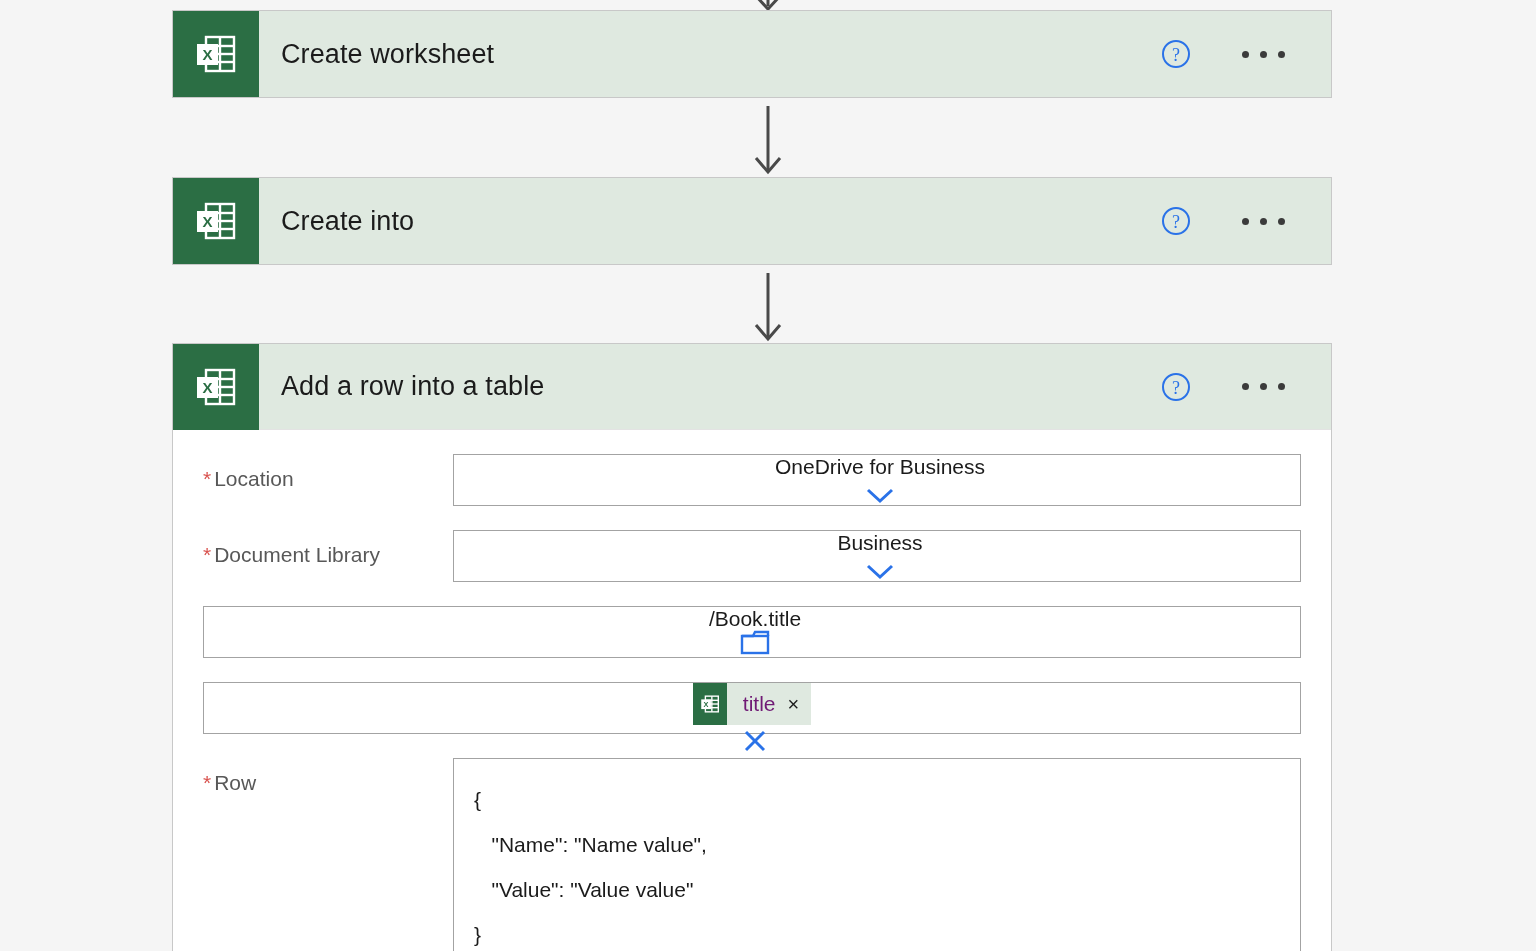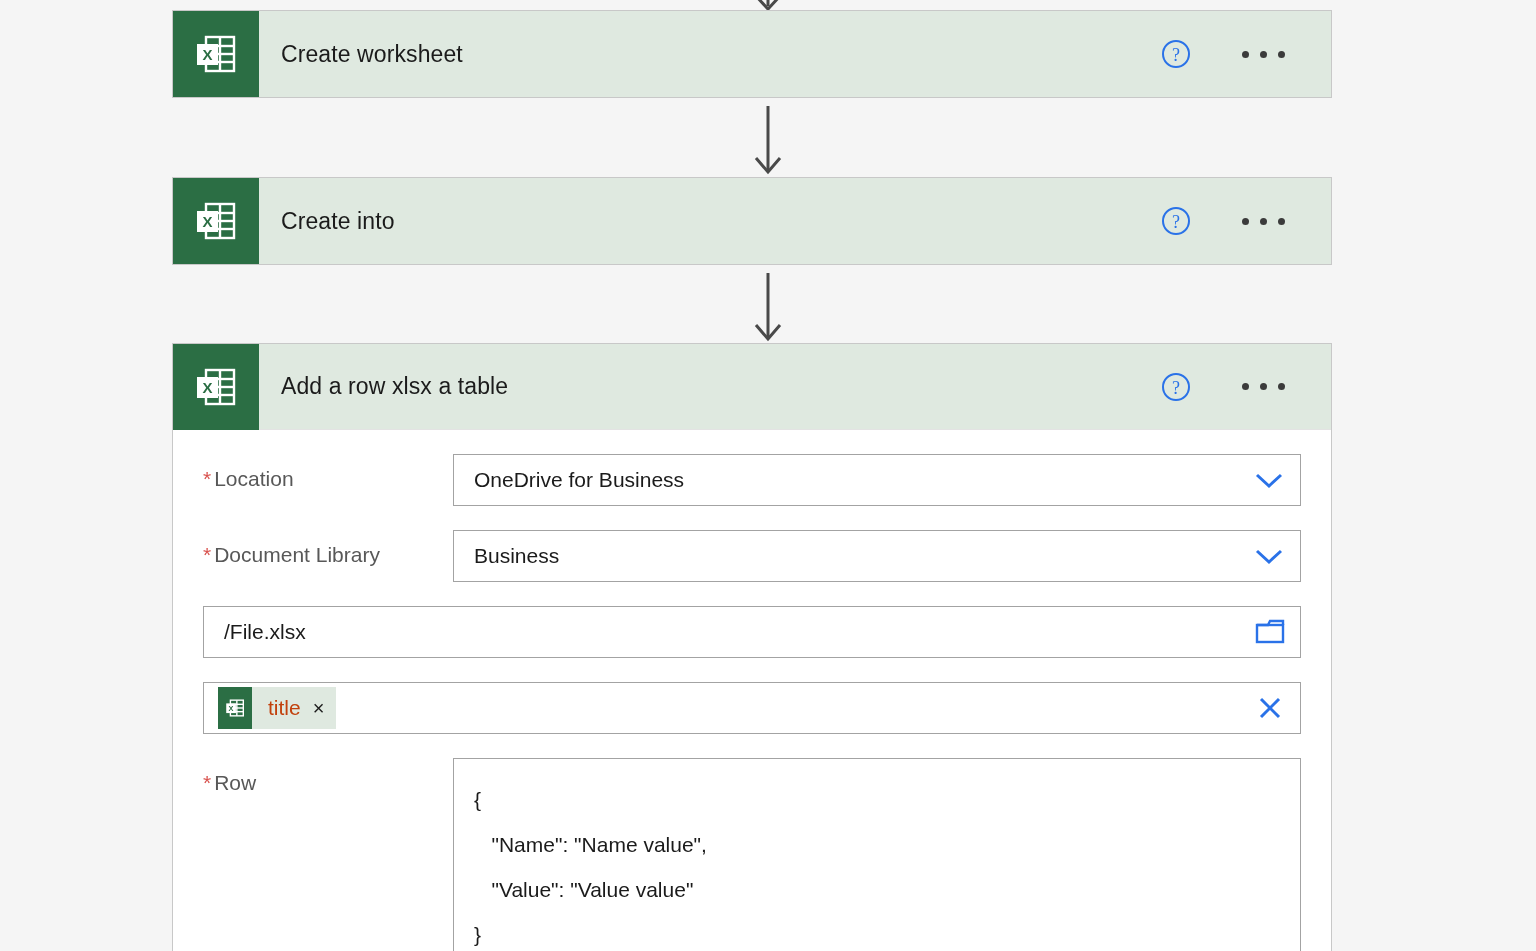--- a/index.html
+++ b/index.html
@@ -53,21 +53,21 @@
   .excel-tile {
     width: 86px;
     height: 86px;
     background: #2b6e44;
     display: flex;
     align-items: center;
     justify-content: center;
     flex: 0 0 auto;
   }
   .card-title {
-    font-size: 23px;
+    font-size: 27px;
     color: #1b1b1b;
     margin-left: 22px;
     letter-spacing: .1px;
     white-space: nowrap;
   }
   .header-spacer { flex: 1 1 auto; }
 
   .help-icon {
     width: 28px;
     height: 28px;
@@ -127,20 +127,21 @@
     position: relative;
   }
   .input-box {
     border: 1px solid #a3a3a3;
     background: #ffffff;
     height: 52px;
     display: flex;
     align-items: center;
     padding: 0 14px 0 20px;
     box-sizing: border-box;
+    flex-direction: column;
   }
   .input-value {
     font-size: 21px;
     color: #1b1b1b;
     flex: 1 1 auto;
     white-space: nowrap;
     overflow: hidden;
   }
 
   .chevron-down { flex: 0 0 auto; display: block; }
@@ -161,21 +162,21 @@
     width: 34px;
     height: 42px;
     background: #2b6e44;
     display: flex;
     align-items: center;
     justify-content: center;
     flex: 0 0 auto;
   }
   .token-label {
     font-size: 21px;
-    color: #c2410c;
+    color: #701a75;
     margin: 0 12px 0 16px;
     white-space: nowrap;
   }
   .token-remove {
     font-size: 20px;
     color: #1b1b1b;
     line-height: 1;
     cursor: pointer;
   }
 
@@ -274,21 +275,21 @@
         <svg width="52" height="52" viewBox="0 0 52 52" aria-hidden="true">
           <rect x="16" y="9" width="28" height="34" fill="none" stroke="#ffffff" stroke-width="2.4"></rect>
           <line x1="16" y1="18" x2="44" y2="18" stroke="#ffffff" stroke-width="2.4"></line>
           <line x1="16" y1="26" x2="44" y2="26" stroke="#ffffff" stroke-width="2.4"></line>
           <line x1="16" y1="34" x2="44" y2="34" stroke="#ffffff" stroke-width="2.4"></line>
           <line x1="30" y1="9" x2="30" y2="43" stroke="#ffffff" stroke-width="2.4"></line>
           <rect x="7" y="16" width="21" height="21" fill="#ffffff"></rect>
           <text x="17.5" y="31.5" font-family="Liberation Sans, sans-serif" font-size="15" font-weight="bold" fill="#2b6e44" text-anchor="middle">X</text>
         </svg>
       </div>
-      <div class="card-title">Add a row xlsx a table</div>
+      <div class="card-title">Add a row into a table</div>
       <div class="header-spacer"></div>
       <div class="help-icon">?</div>
       <div class="ellipsis">
           <i></i>
           <i></i>
           <i></i>
         </div>
     </div>
 
     <div class="card-body">
@@ -317,21 +318,21 @@
             <svg class="chevron-down" width="34" height="20" viewBox="0 0 34 20" aria-hidden="true">
               <polyline points="5,5 17,16 29,5" fill="none" stroke="#2a72e8" stroke-width="3"></polyline>
             </svg>
           </div>
         </div>
       </div>
 
       <div class="form-row">
         <div class="field-control">
           <div class="input-box">
-            <div class="input-value">/File.xlsx</div>
+            <div class="input-value">/Book.title</div>
             <svg class="folder-icon" width="32" height="28" viewBox="0 0 32 28" aria-hidden="true">
               <path d="M3 7 L14 7 L16 3 L29 3 L29 7" fill="none" stroke="#2a72e8" stroke-width="2.4" stroke-linejoin="miter"></path>
               <rect x="3" y="7" width="26" height="17" fill="none" stroke="#2a72e8" stroke-width="2.4"></rect>
             </svg>
           </div>
         </div>
       </div>
 
       <div class="form-row">
         <div class="field-control">

